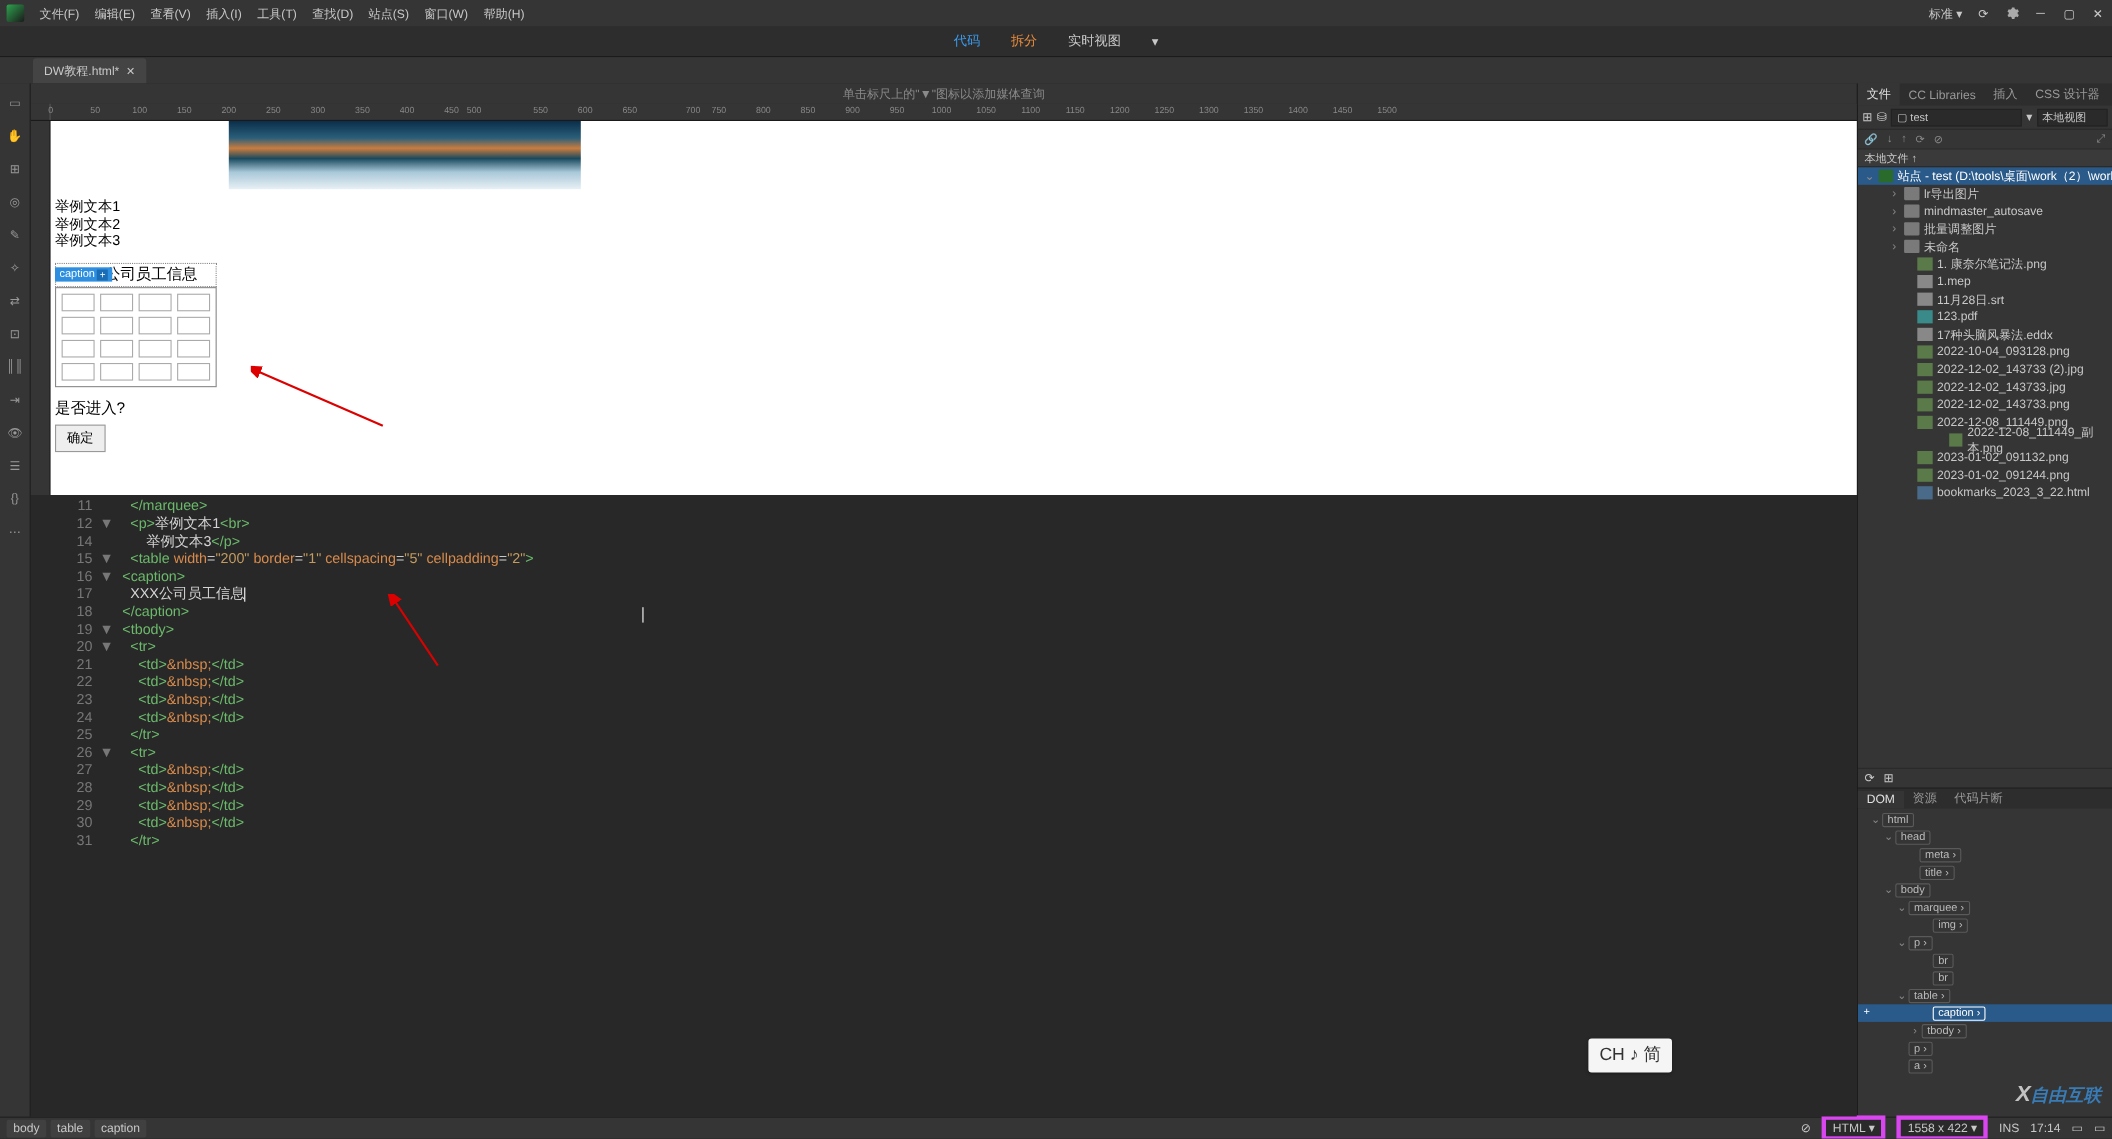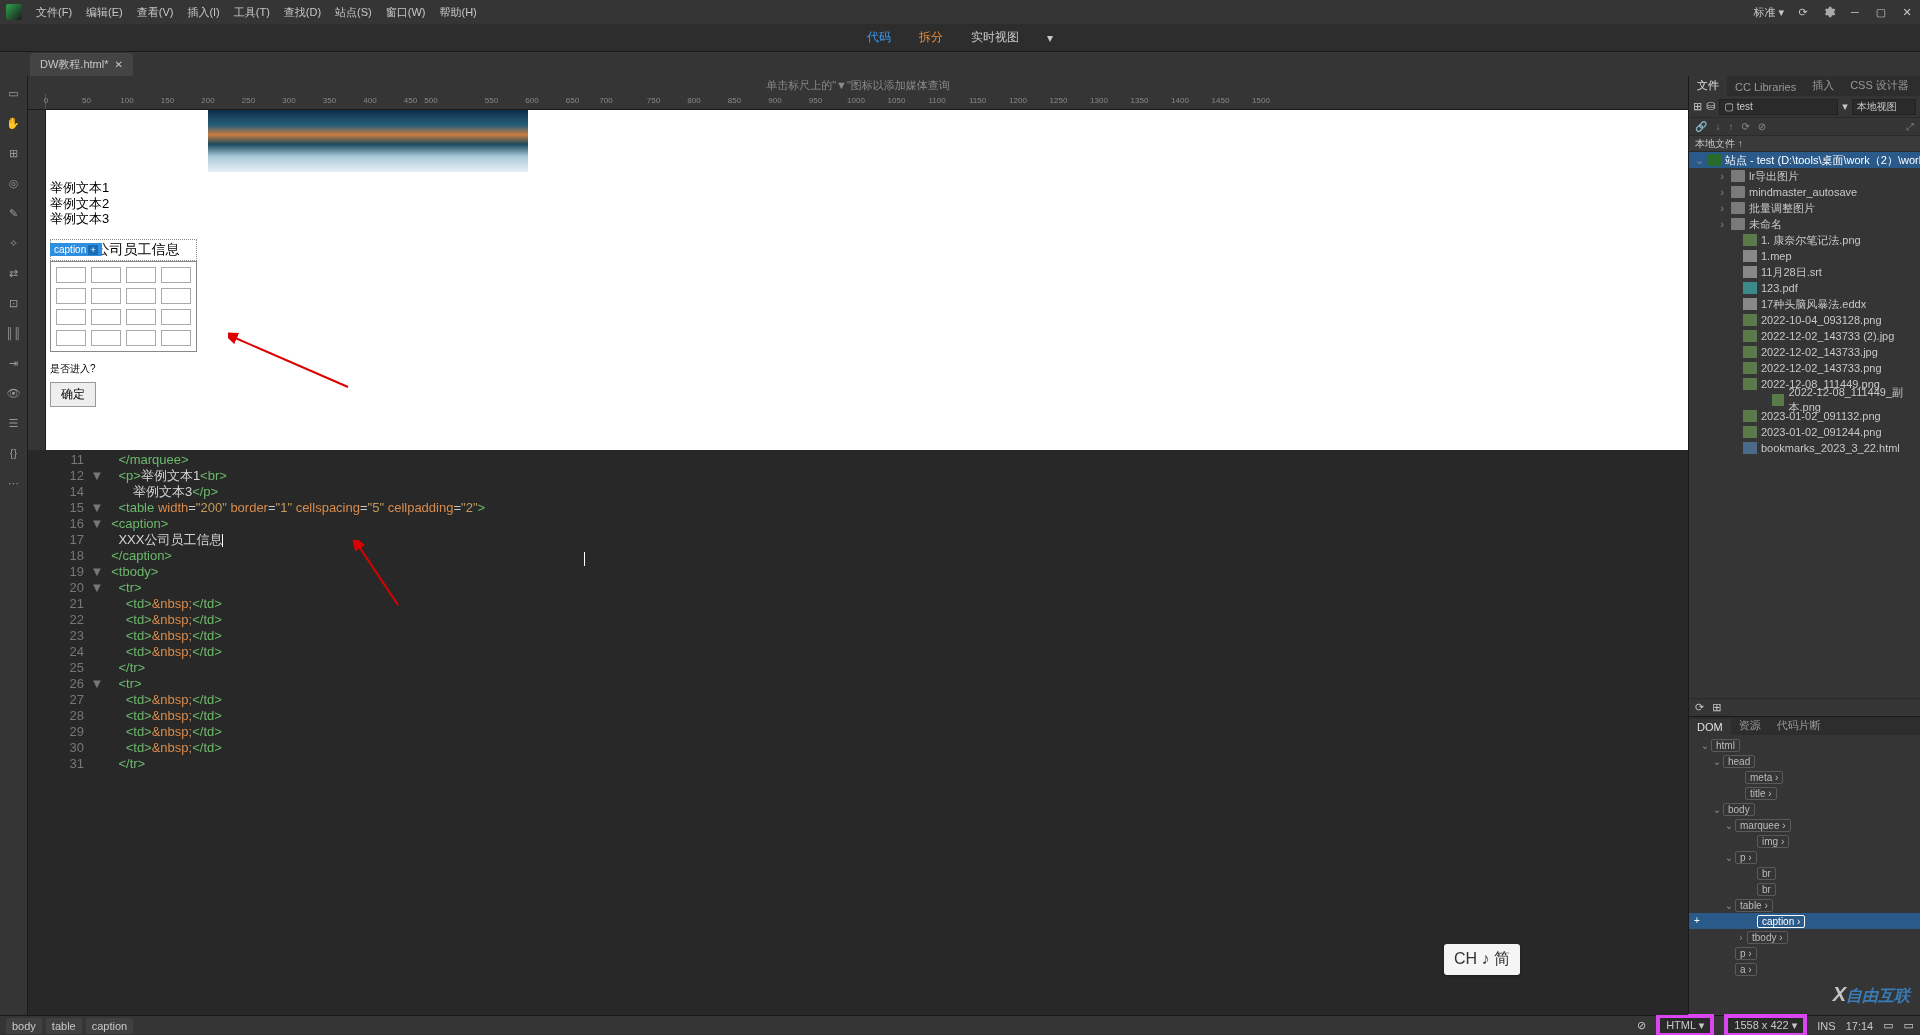--- a/index.html
+++ b/index.html
@@ -49,21 +49,21 @@
 .design-wrap .vruler { width: 18px; background: #353535; border-right: 1px solid #1a1a1a; }
 .design { flex: 1; background: #fff; position: relative; overflow: hidden; color: #000; font-size: 13px; }
 .design .sel-tag { position: absolute; left: 4px; top: 133px; background: #2e8fe0; color: #fff; font-size: 10px; padding: 1px 4px; display: flex; align-items: center; gap: 2px; }
 .design .sel-tag .plus { background: #1a6db5; width: 10px; height: 10px; display: flex; align-items: center; justify-content: center; font-size: 9px; }
 .design .img-block { margin-left: 162px; width: 320px; height: 62px; background: linear-gradient(180deg,#0b2e4a 0%,#2a5f7a 25%,#c97c3f 40%,#1a4a5f 55%,#a8c8d8 75%,#e8f0f5 100%); }
 .design .text-lines { margin: 8px 0 0 4px; }
 .design .text-lines div { line-height: 1.2; }
 .design table { margin: 12px 0 0 4px; border: 1px solid #888; border-collapse: separate; border-spacing: 5px; background: #fff; }
 .design table caption { text-align: center; font-size: 14px; padding: 1px; border: 1px dotted #888; }
 .design table td { border: 1px solid #aaa; width: 30px; height: 16px; }
-.design .prompt { margin: 10px 12px 0 4px; font-size: 10px; }
+.design .prompt { margin: 10px 12px 0 4px; font-size: 14px; }
 .design .btn-ok { margin: 6px 0 0 4px; padding: 3px 10px; border: 1px solid #999; background: #eee; font-size: 12px; }
 .design .arrow1 { position: absolute; left: 182px; top: 222px; pointer-events: none; }
 
 
 .code-wrap { flex: 1; display: flex; background: #282828; overflow: hidden; position: relative; }
 .code { flex: 1; font-family: Consolas, monospace; font-size: 13px; line-height: 16px; padding-top: 2px; }
 .code .row { display: flex; height: 16px; white-space: pre; }
 .code .gutter { width: 62px; text-align: right; padding-right: 6px; color: #777; }
 .code .fold { width: 14px; color: #777; text-align: center; }
 .code .ln { flex: 1; }
@@ -203,21 +203,21 @@
           <div class="tick" style="left: 162px;">200</div>
           <div class="tick" style="left: 202.5px;">250</div>
           <div class="tick" style="left: 243px;">300</div>
           <div class="tick" style="left: 283.5px;">350</div>
           <div class="tick" style="left: 324px;">400</div>
           <div class="tick" style="left: 364.5px;">450</div>
           <div class="tick" style="left: 385px;">500</div>
           <div class="tick" style="left: 445.5px;">550</div>
           <div class="tick" style="left: 486px;">600</div>
           <div class="tick" style="left: 526.5px;">650</div>
-          <div class="tick" style="left: 560px;">700</div>
+          <div class="tick" style="left: 584px;">700</div>
           <div class="tick" style="left: 607.5px;">750</div>
           <div class="tick" style="left: 648px;">800</div>
           <div class="tick" style="left: 688.5px;">850</div>
           <div class="tick" style="left: 729px;">900</div>
           <div class="tick" style="left: 769.5px;">950</div>
           <div class="tick" style="left: 810px;">1000</div>
           <div class="tick" style="left: 850.5px;">1050</div>
           <div class="tick" style="left: 891px;">1100</div>
           <div class="tick" style="left: 931.5px;">1150</div>
           <div class="tick" style="left: 972px;">1200</div>

